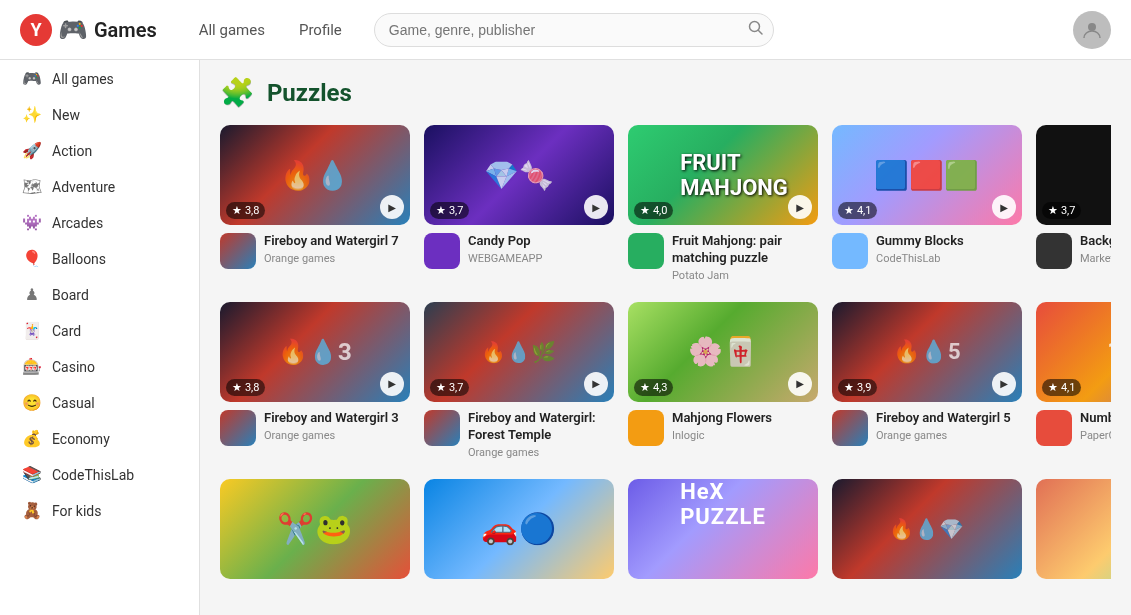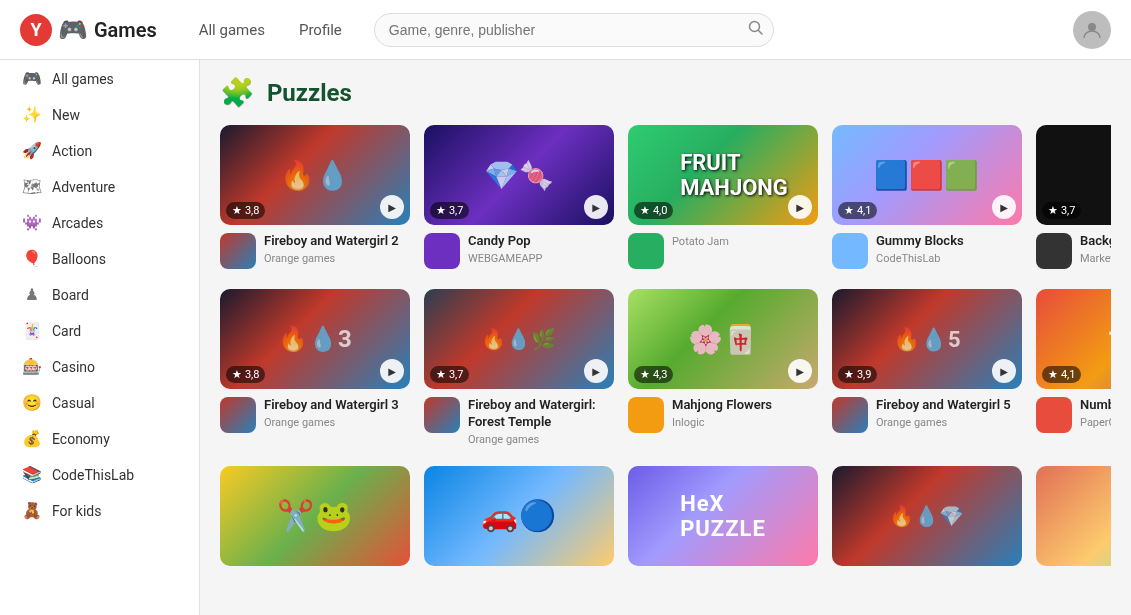--- a/index.html
+++ b/index.html
@@ -348,21 +348,21 @@
           </div>
           <div class="game-rating">
             <span>★</span>
               <span>3,8</span>
           </div>
           <div class="play-btn">▶</div>
         </div>
         <div class="game-info">
           <div class="game-icon icon-fb2"></div>
           <div class="game-details">
-            <div class="game-name">Fireboy and Watergirl 2</div>
+            <div class="game-name">Fireboy and Watergirl 7</div>
             <div class="game-publisher">Orange games</div>
           </div>
         </div>
       </div>
 
       <div class="game-card">
         <div class="game-thumb thumb-candy">
           <div style="width:100%;height:100%;display:flex;align-items:center;justify-content:center;">
             <span style="font-size:28px;opacity:0.8;">💎🍬</span>
           </div>
@@ -388,20 +388,21 @@
           </div>
           <div class="game-rating">
             <span>★</span>
               <span>4,0</span>
           </div>
           <div class="play-btn">▶</div>
         </div>
         <div class="game-info">
           <div class="game-icon icon-fruit"></div>
           <div class="game-details">
+            <div class="game-name">Fruit Mahjong: pair matching puzzle</div>
             <div class="game-publisher">Potato Jam</div>
           </div>
         </div>
       </div>
 
       <div class="game-card">
         <div class="game-thumb thumb-gummy">
           <div style="width:100%;height:100%;display:flex;align-items:center;justify-content:center;">
             <span style="font-size:28px;opacity:0.9;">🟦🟥🟩</span>
           </div>
@@ -551,21 +552,21 @@
       </div>
       <div class="game-card">
         <div class="game-thumb thumb-wheely">
           <div style="width:100%;height:100%;display:flex;align-items:center;justify-content:center;">
             <span style="font-size:30px;">🚗🔵</span>
           </div>
         </div>
       </div>
       <div class="game-card">
         <div class="game-thumb thumb-hex">
-          <div style="width:100%;height:100%;display:flex;align-items:center;justify-content:center;">
+          <div style="width:100%;height:100%;display:flex;align-items:flex-start;justify-content:center;">
             <span style="font-size:22px;font-weight:bold;color:#fff;letter-spacing:1px;">HeX<br>PUZZLE</span>
           </div>
         </div>
       </div>
       <div class="game-card">
         <div class="game-thumb thumb-fbcrystal">
           <div style="width:100%;height:100%;display:flex;align-items:center;justify-content:center;">
             <span style="color:#fff;font-size:20px;font-weight:bold;opacity:0.7;">🔥💧💎</span>
           </div>
         </div>

